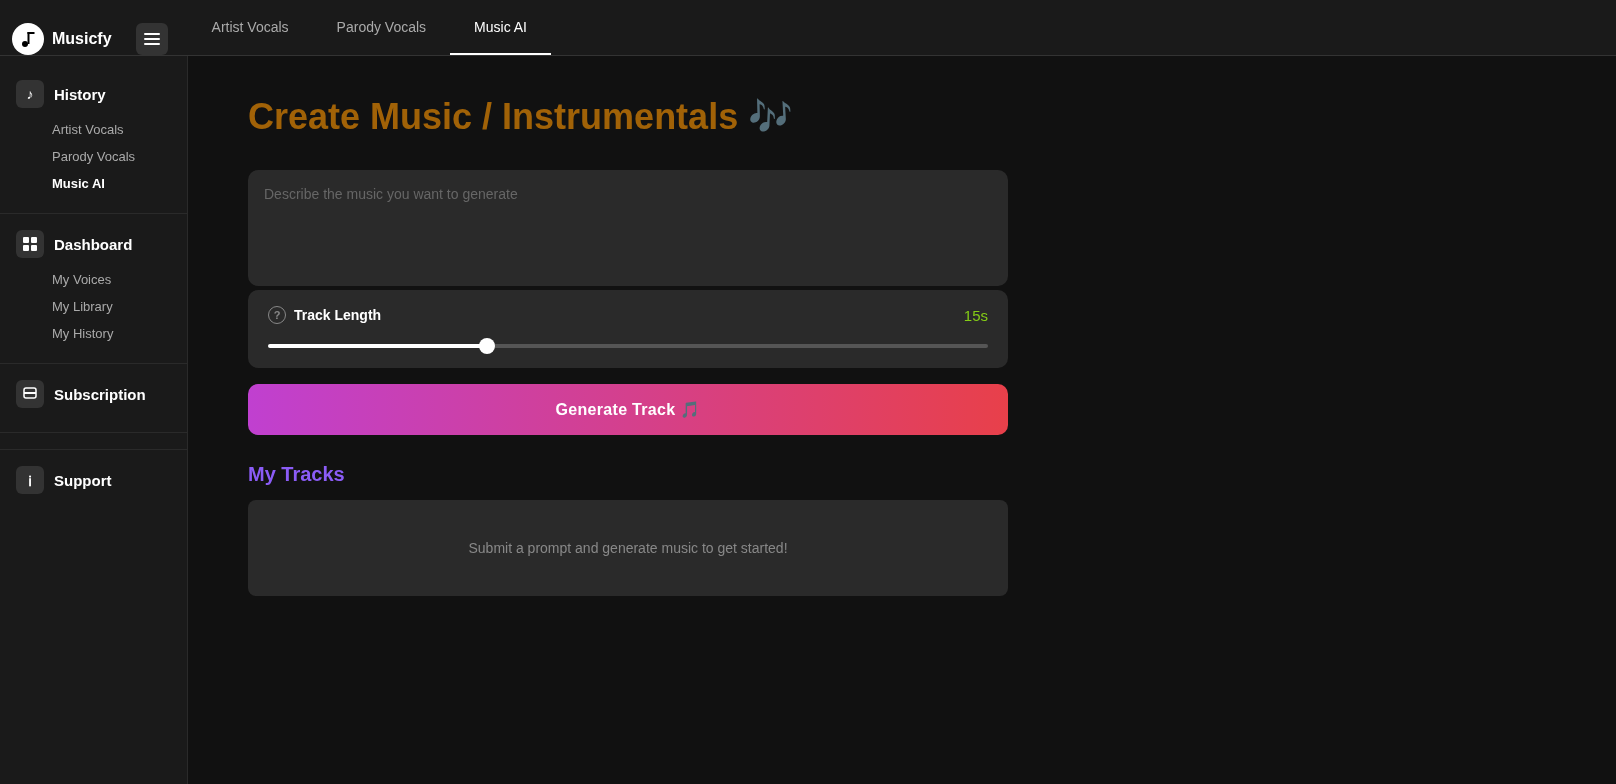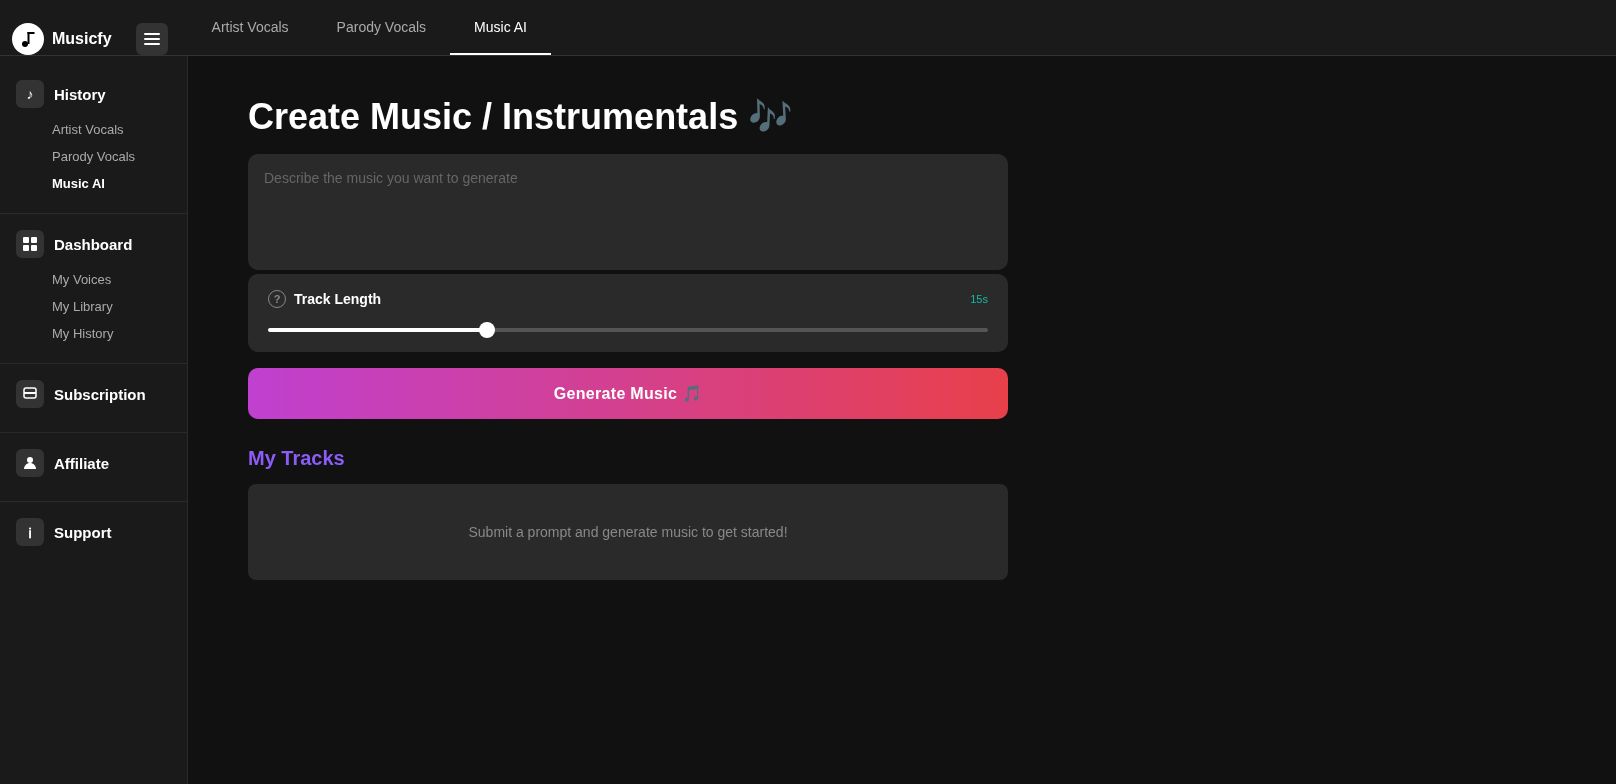--- a/index.html
+++ b/index.html
@@ -139,22 +139,22 @@
     
     .main-content {
       flex: 1;
       overflow-y: auto;
       padding: 40px 60px;
       background: #111;
     }
     .page-title {
       font-size: 36px;
       font-weight: 700;
-      color: #ffffff;
-      margin-bottom: 16px;
+      color: #a16207;
+      margin-bottom: 32px;
     }
     .prompt-area {
       background: #2a2a2a;
       border-radius: 10px;
       padding: 16px;
       margin-bottom: 4px;
       width: 100%;
       max-width: 760px;
     }
     .prompt-textarea {
@@ -196,22 +196,22 @@
       border-radius: 50%;
       border: 1px solid #888;
       display: flex;
       align-items: center;
       justify-content: center;
       font-size: 11px;
       color: #888;
       cursor: pointer;
     }
     .track-length-value {
-      font-size: 11px;
-      color: #14b8a6;
+      font-size: 15px;
+      color: #84cc16;
     }
     .slider-container {
       width: 100%;
     }
     input[type="range"] {
       width: 100%;
       accent-color: #fff;
       height: 4px;
       cursor: pointer;
       background: linear-gradient(to right, #fff 30%, #555 30%);
@@ -348,31 +348,20 @@
             <rect x="1" y="1" width="12" height="10" rx="2" fill="none" stroke="white" stroke-width="1.5"></rect>
             <rect x="1" y="5" width="12" height="2" fill="white"></rect>
           </svg>
         </div>
         <span>Subscription</span>
       </div>
     </div>
 
     <hr class="sidebar-divider">
 
-    <div class="sidebar-section">
-      <div class="sidebar-section-title">
-        <div class="icon">
-          <svg width="14" height="14" viewBox="0 0 14 14" fill="white">
-            <circle cx="7" cy="4" r="3" fill="white"></circle>
-            <path d="M1 13c0-3.3 2.7-6 6-6s6 2.7 6 6" fill="white"></path>
-          </svg>
-        </div>
-        <span>Affiliate</span>
-      </div>
-    </div>
 
     <hr class="sidebar-divider">
 
     <div class="sidebar-section">
       <div class="sidebar-section-title">
         <div class="icon">ℹ</div>
         <span>Support</span>
       </div>
     </div>
 
@@ -395,21 +384,21 @@
           <span>Track Length</span>
         </div>
         <span class="track-length-value">15s</span>
       </div>
       <div class="slider-container">
         <input type="range" min="0" max="100" value="30" style="">
       </div>
     </div>
 
     
-    <button class="generate-btn">Generate Music 🎵</button>
+    <button class="generate-btn">Generate Track 🎵</button>
 
     
     <div>
       <h2 class="my-tracks-title">My Tracks</h2>
       <div class="tracks-empty">
         <span>Submit a prompt and generate music to get started!</span>
       </div>
     </div>
 
   </main>

